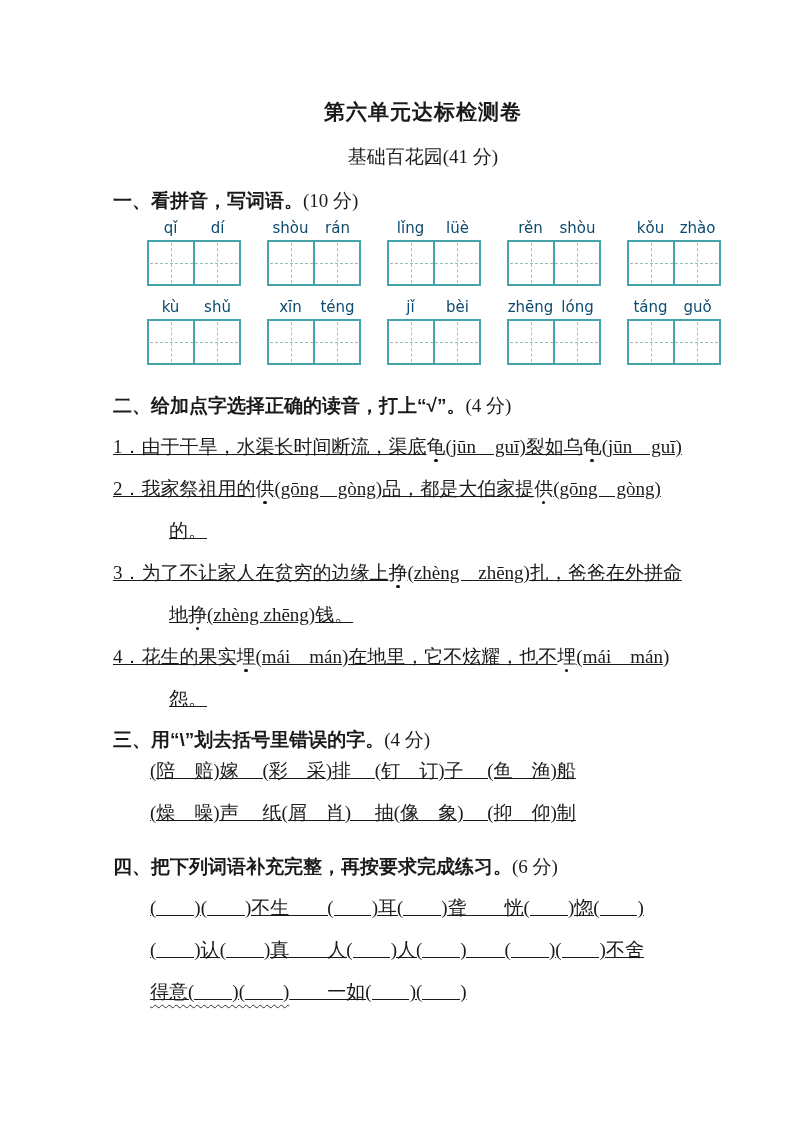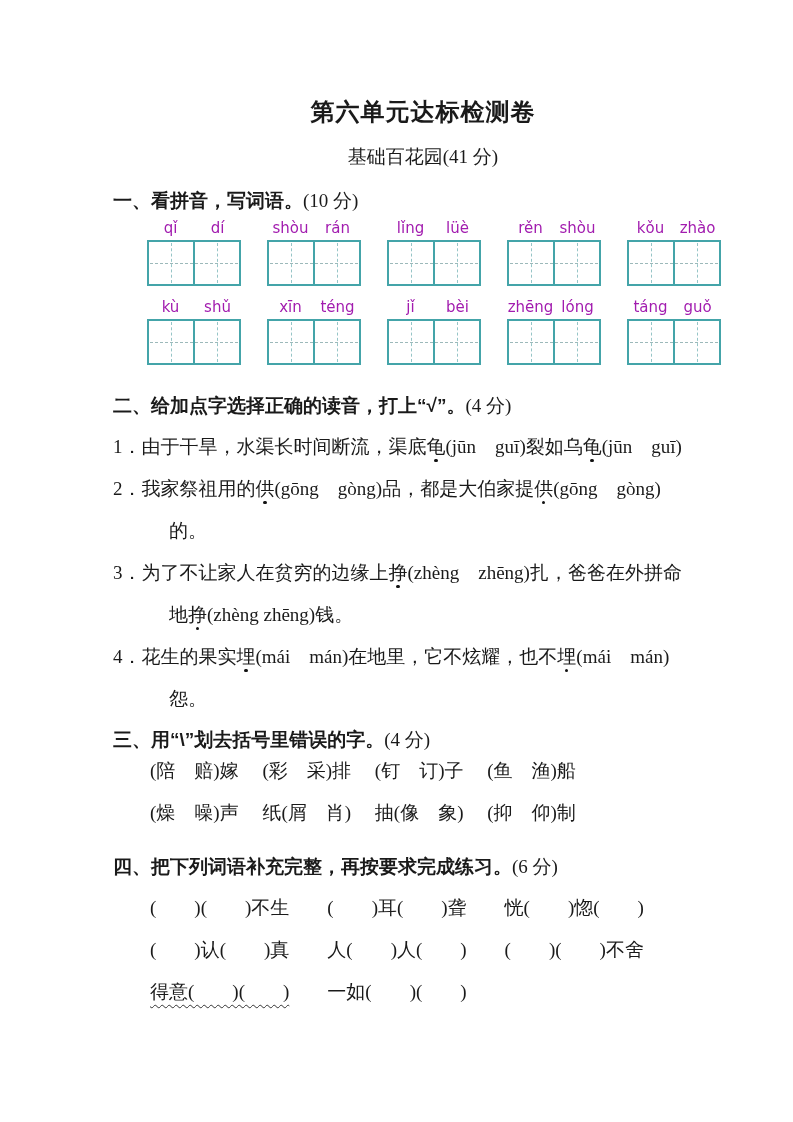--- a/index.html
+++ b/index.html
@@ -10,21 +10,21 @@
     background:#ffffff;
     box-sizing:border-box;
     padding:100px 60px 0 113px;
     overflow:hidden;
     color:#1a1a1a;
     font-family:"Liberation Serif","DejaVu Serif",serif;
     font-size:19px;
   }
   .title {
     font-family:"Liberation Sans","DejaVu Sans",sans-serif;
-    font-weight:700; font-size:24px; line-height:24px;
+    font-weight:700; font-size:21px; line-height:24px;
     text-align:center; margin:0 0 21px; letter-spacing:1px;
   }
   .subtitle {
     font-weight:400; font-size:19px; line-height:24px;
     text-align:center; margin:16px 0 19px;
     font-family:"Liberation Sans","DejaVu Sans",sans-serif;
   }
   .pts {
     font-family:"Liberation Serif","DejaVu Serif",serif;
     font-weight:400;
@@ -36,40 +36,41 @@
   }
   .sec-heading.mt12 { margin-top:28px; }
   .sec-heading.mb14 { margin-bottom:14px; }
   .sec-heading.mb18 { margin-bottom:4px; }
   .grid-row { display:flex; gap:26px; padding-left:34px; margin:0 0 11px; }
   .wg { width:94px; }
   .pyrow { display:flex; height:20px; margin-bottom:2px; }
   .py {
     width:47px; text-align:center;
     font-family:"DejaVu Sans","Liberation Sans",sans-serif;
-    font-size:15px; line-height:20px; color:#a21caf;
+    font-size:15px; line-height:20px; color:#0c4a6e;
   }
   .tzg {
     display:flex; position:relative;
     width:94px; height:46px; box-sizing:border-box;
     border:2px solid #44a4a9; background:#fff;
   }
   .cell { flex:1; position:relative; }
   .cell + .cell { border-left:2px solid #44a4a9; }
   .cell::after {
     content:""; position:absolute; top:1px; bottom:1px; left:50%;
     border-left:1px dashed #96c5c7;
   }
   .hmid {
     position:absolute; left:1px; right:1px; top:50%;
     border-top:1px dashed #9cb9ba;
   }
   .qline {
     line-height:27px; margin:0 0 15px;
     white-space:pre-wrap;
+    text-decoration:underline;
   }
   .indent { padding-left:56px; }
   .content-indent { padding-left:37px; }
   .dot-char { position:relative; display:inline-block; }
   .dot-char::after {
     content:""; position:absolute; left:50%; margin-left:-2px; bottom:-2px;
     width:3.5px; height:3.5px; border-radius:50%; background:#111;
   }
   .wavy {
     text-decoration-line:underline;

